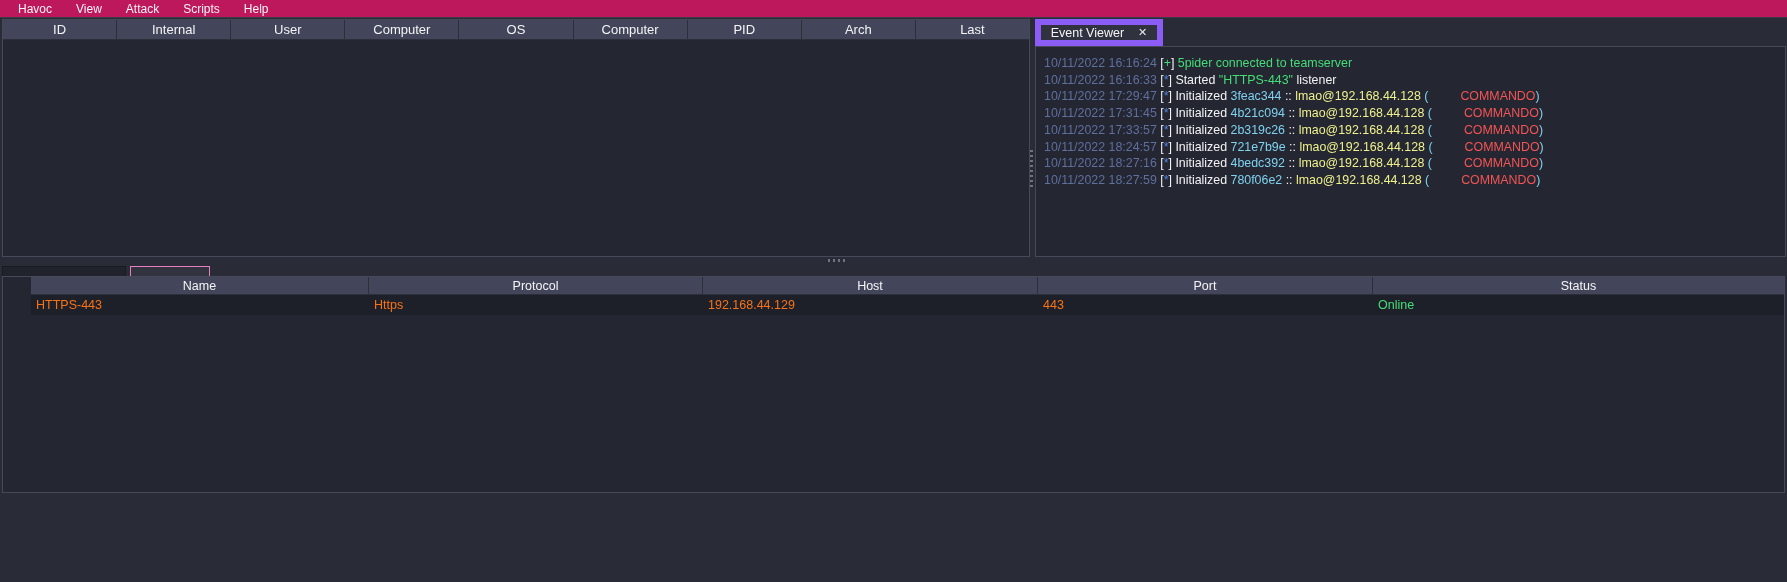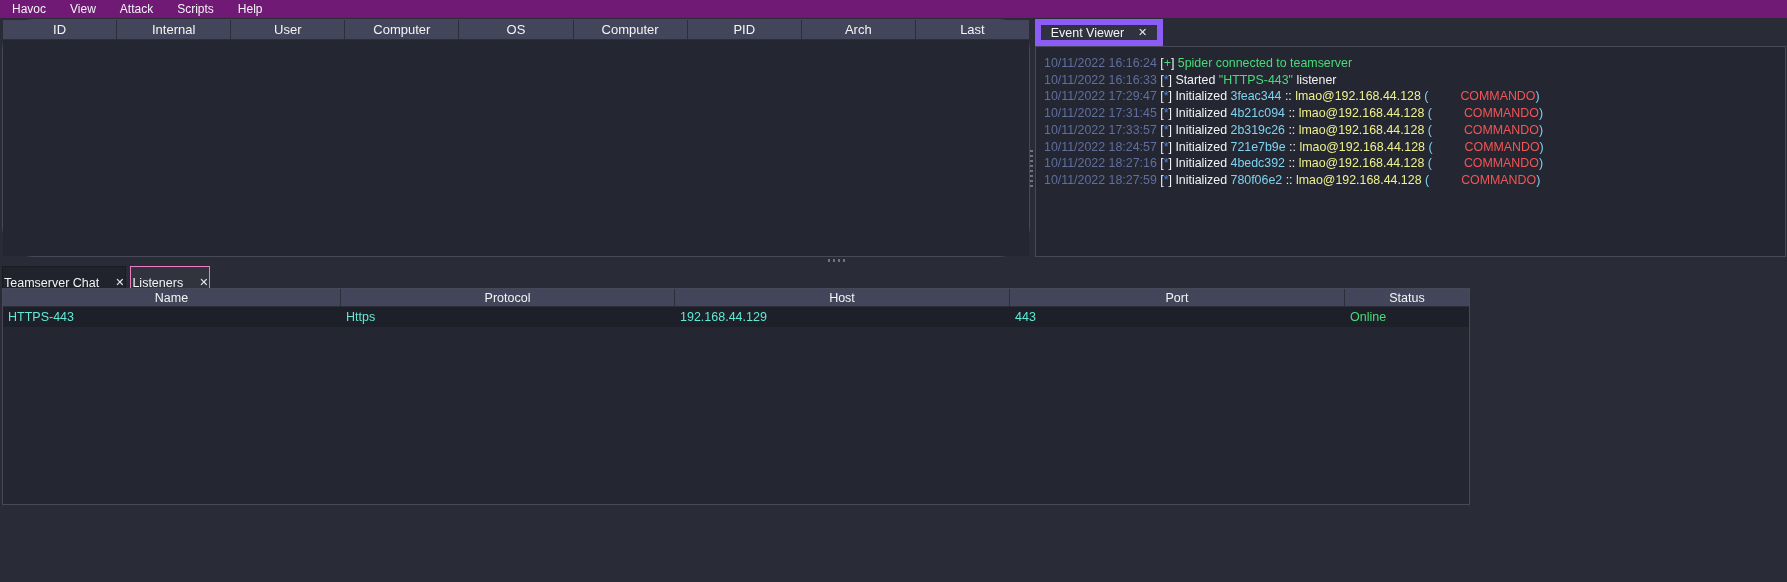--- a/index.html
+++ b/index.html
@@ -10,37 +10,37 @@
     position: relative;
     width: 1787px; height: 582px;
     background: #292b37;
     overflow: hidden;
     color: #f2f3f5;
   }
 
   
   .menubar {
     position: absolute; left:0; top:0; right:0; height:18px;
-    background:#701a75;
+    background:#be185d;
     border-bottom:1px solid #3a3c48;
     display:flex; align-items:center;
-    padding-left:0;
+    padding-left:6px;
     font-size:12px;
   }
   .menu-item { padding:0 12px; color:#f2f3f5; cursor:default; }
 
   
   .panel {
     position:absolute;
     background:#242631;
     border:1px solid #474958;
   }
 
   
-  .sessions-panel { left:2px; top:19px; width:1028px; height:238px;border-radius:31px; }
+  .sessions-panel { left:2px; top:19px; width:1028px; height:238px; }
   .thead {
     display:flex; height:20px;
     background:#43465a;
     border-bottom:1px solid #2c2e3a;
   }
   .hcell {
     flex:1 1 0;
     display:flex; align-items:center; justify-content:center;
     font-size:13px; color:#f4f4f6;
     border-right:1px solid #2c2e3a;
@@ -96,39 +96,39 @@
     border:1px solid #191b23;
     font-size:12.5px; color:#f2f3f5;
     cursor:default;
   }
   .tab.selected {
     background:#31343f;
     border:1px solid #e87fc0;
   }
 
   
-  .listeners-panel { left:2px; top:288px; width:1468px; height:217px; }
+  .listeners-panel { left:2px; top:276px; width:1783px; height:217px;padding-left:28px; }
   .lgrid { display:grid; grid-template-columns:338px 334px 335px 335px 1fr; }
   .lhead {
     height:18px;
     background:#43465a;
     border-bottom:1px solid #2c2e3a;
   }
   .lhead .hcell2 {
     display:flex; align-items:center; justify-content:center;
     font-size:12.5px; color:#f4f4f6;
     border-right:1px solid #2c2e3a;
     overflow:hidden; white-space:nowrap;
   }
   .lhead .hcell2:last-child { border-right:none; }
   .lrow { height:20px; background:#1e2029; }
   .lrow .cell {
     display:flex; align-items:center;
     padding-left:5px;
-    font-size:12.5px; color:#5eead4;
+    font-size:12.5px; color:#f97316;
     overflow:hidden; white-space:nowrap;
   }
   .lrow .cell.online { color:#45dd78; }
 </style>
 </head>
 <body>
 
 <div id="app">
 
   <div class="menubar">

